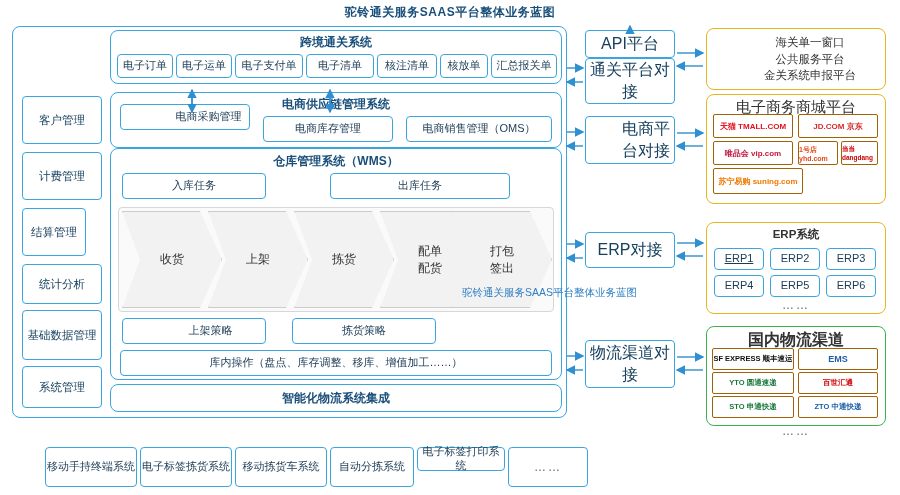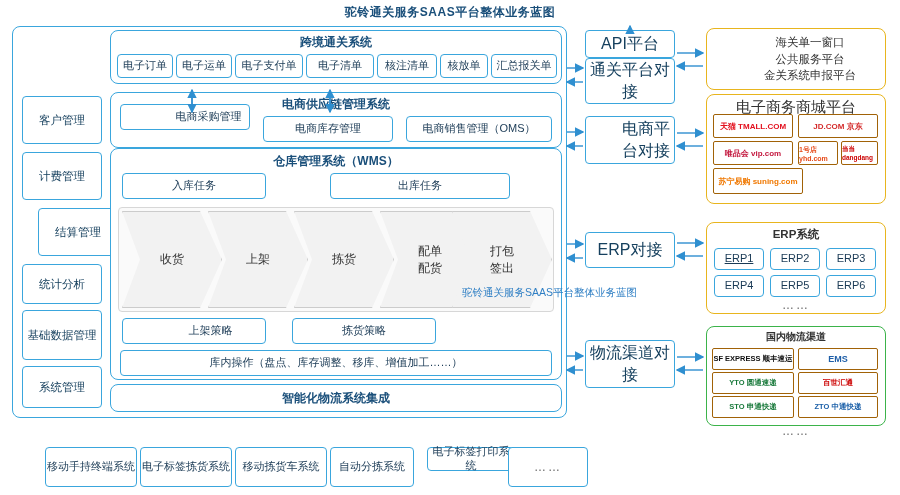--- a/index.html
+++ b/index.html
@@ -59,21 +59,21 @@
 <div class="title">驼铃通关服务SAAS平台整体业务蓝图</div>
 
 <div class="box outer" style="left:12px;top:26px;width:555px;height:392px;"></div>
 
 <div class="box sidebox" style="left:22px;top:96px;width:80px;height:48px;">
   <span>客户管理</span>
 </div>
 <div class="box sidebox" style="left:22px;top:152px;width:80px;height:48px;">
   <span>计费管理</span>
 </div>
-<div class="box sidebox" style="left:38px;top:208px;width:80px;height:48px;">
+<div class="box sidebox" style="left:22px;top:208px;width:64px;height:48px;">
   <span>结算管理</span>
 </div>
 <div class="box sidebox" style="left:22px;top:264px;width:80px;height:40px;">
   <span>统计分析</span>
 </div>
 <div class="box sidebox" style="left:22px;top:310px;width:80px;height:50px;">
   <span style="white-space:pre-line;">基础数据管理</span>
 </div>
 <div class="box sidebox" style="left:22px;top:366px;width:80px;height:42px;">
   <span>系统管理</span>
@@ -168,21 +168,21 @@
   </div>
 <div class="box bluebox" style="left:140px;top:447px;width:92px;height:40px;">
   <span>电子标签拣货系统</span>
   </div>
 <div class="box bluebox" style="left:235px;top:447px;width:92px;height:40px;">
   <span>移动拣货车系统</span>
   </div>
 <div class="box bluebox" style="left:330px;top:447px;width:84px;height:40px;">
   <span>自动分拣系统</span>
   </div>
-<div class="box bluebox" style="left:427px;top:447px;width:88px;height:24px;">
+<div class="box bluebox" style="left:417px;top:447px;width:88px;height:24px;">
   <span>电子标签打印系统</span>
   </div>
 <div class="box bluebox" style="left:508px;top:447px;width:80px;height:40px;">
   <span class="dots">……</span>
   </div>
 
 <div class="box rightbox" style="left:585px;top:30px;width:90px;height:28px;">
   <span>API平台</span>
   </div>
 <div class="box rightbox" style="left:585px;top:58px;width:90px;height:46px;">
@@ -241,21 +241,21 @@
   </div>
 <div class="box bluebox" style="left:770px;top:275px;width:50px;height:22px;">
   <span>ERP5</span>
   </div>
 <div class="box bluebox" style="left:826px;top:275px;width:50px;height:22px;">
   <span>ERP6</span>
   </div>
 <div class="panel-title dots" style="left:706px;top:298px;width:180px;color:#666;font-weight:normal;">……</div>
 
 <div class="box greenpanel" style="left:706px;top:326px;width:180px;height:100px;"></div>
-<div class="panel-title" style="left:706px;top:330px;width:180px;color:#333;font-size:10px;">国内物流渠道</div>
+<div class="panel-title" style="left:706px;top:330px;width:180px;color:#333;font-size:16px;">国内物流渠道</div>
 <div class="logo" style="position:absolute;left:712px;top:348px;width:82px;height:22px;color:#111;">
   <span style="font-size:7.5px;">SF EXPRESS 顺丰速运</span>
   </div>
 <div class="logo" style="position:absolute;left:798px;top:348px;width:80px;height:22px;color:#1f5fa8;">
   <span style="font-size:9px;">EMS</span>
   </div>
 <div class="logo" style="position:absolute;left:712px;top:372px;width:82px;height:22px;color:#1a7a3c;">
   <span style="font-size:7.5px;">YTO 圆通速递</span>
   </div>
 <div class="logo" style="position:absolute;left:798px;top:372px;width:80px;height:22px;color:#c00;">

